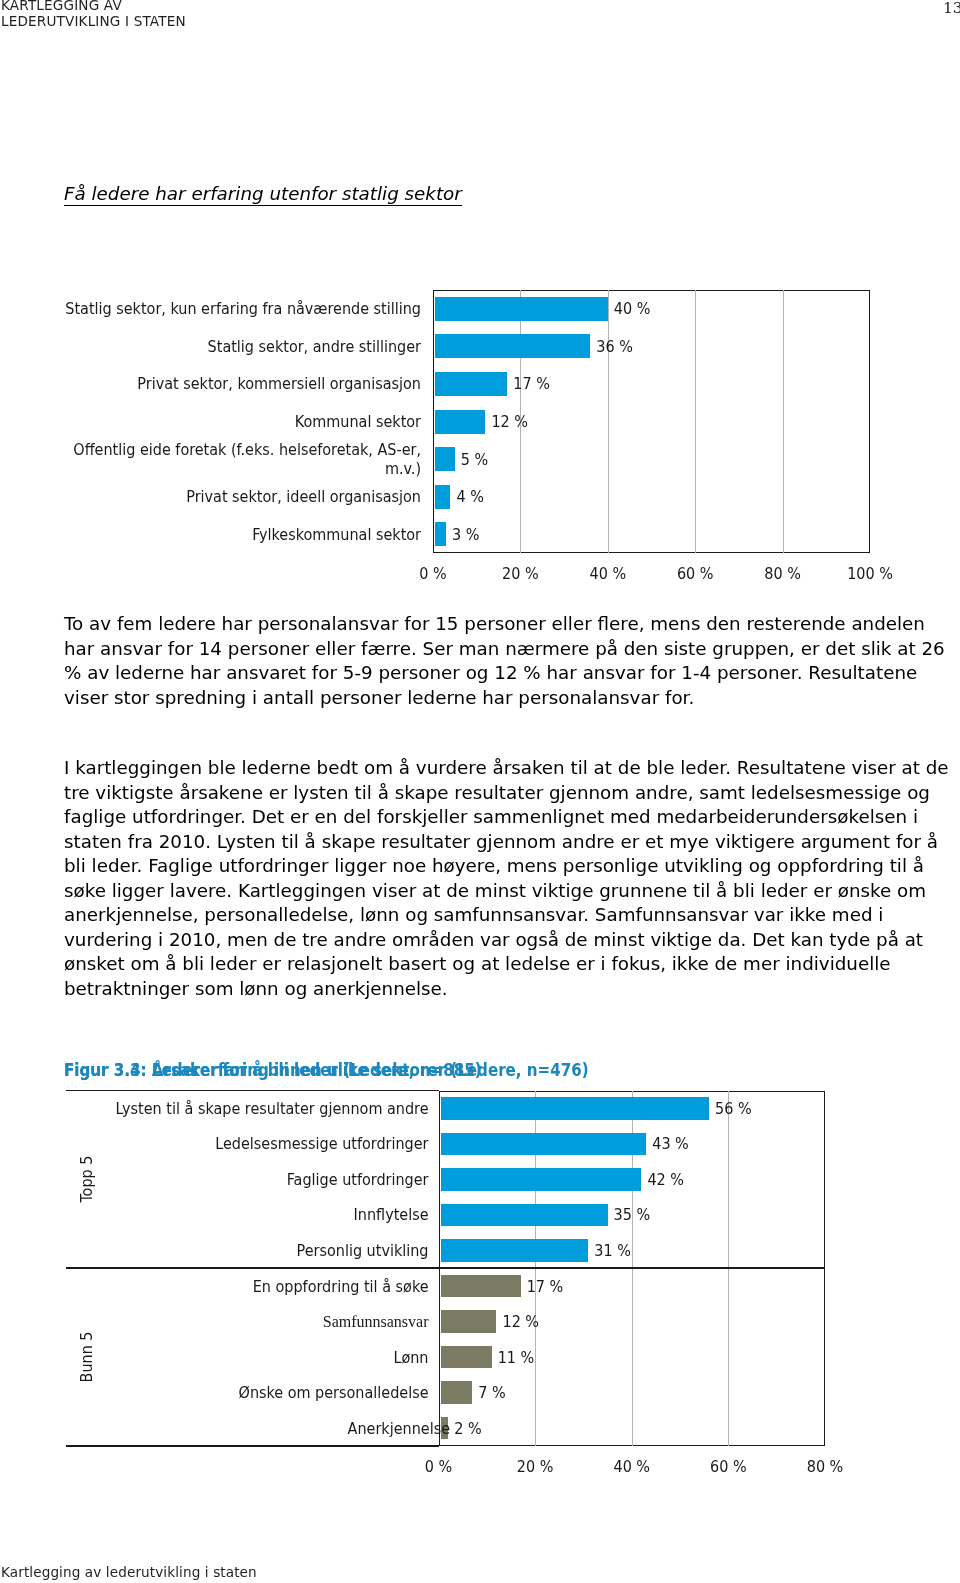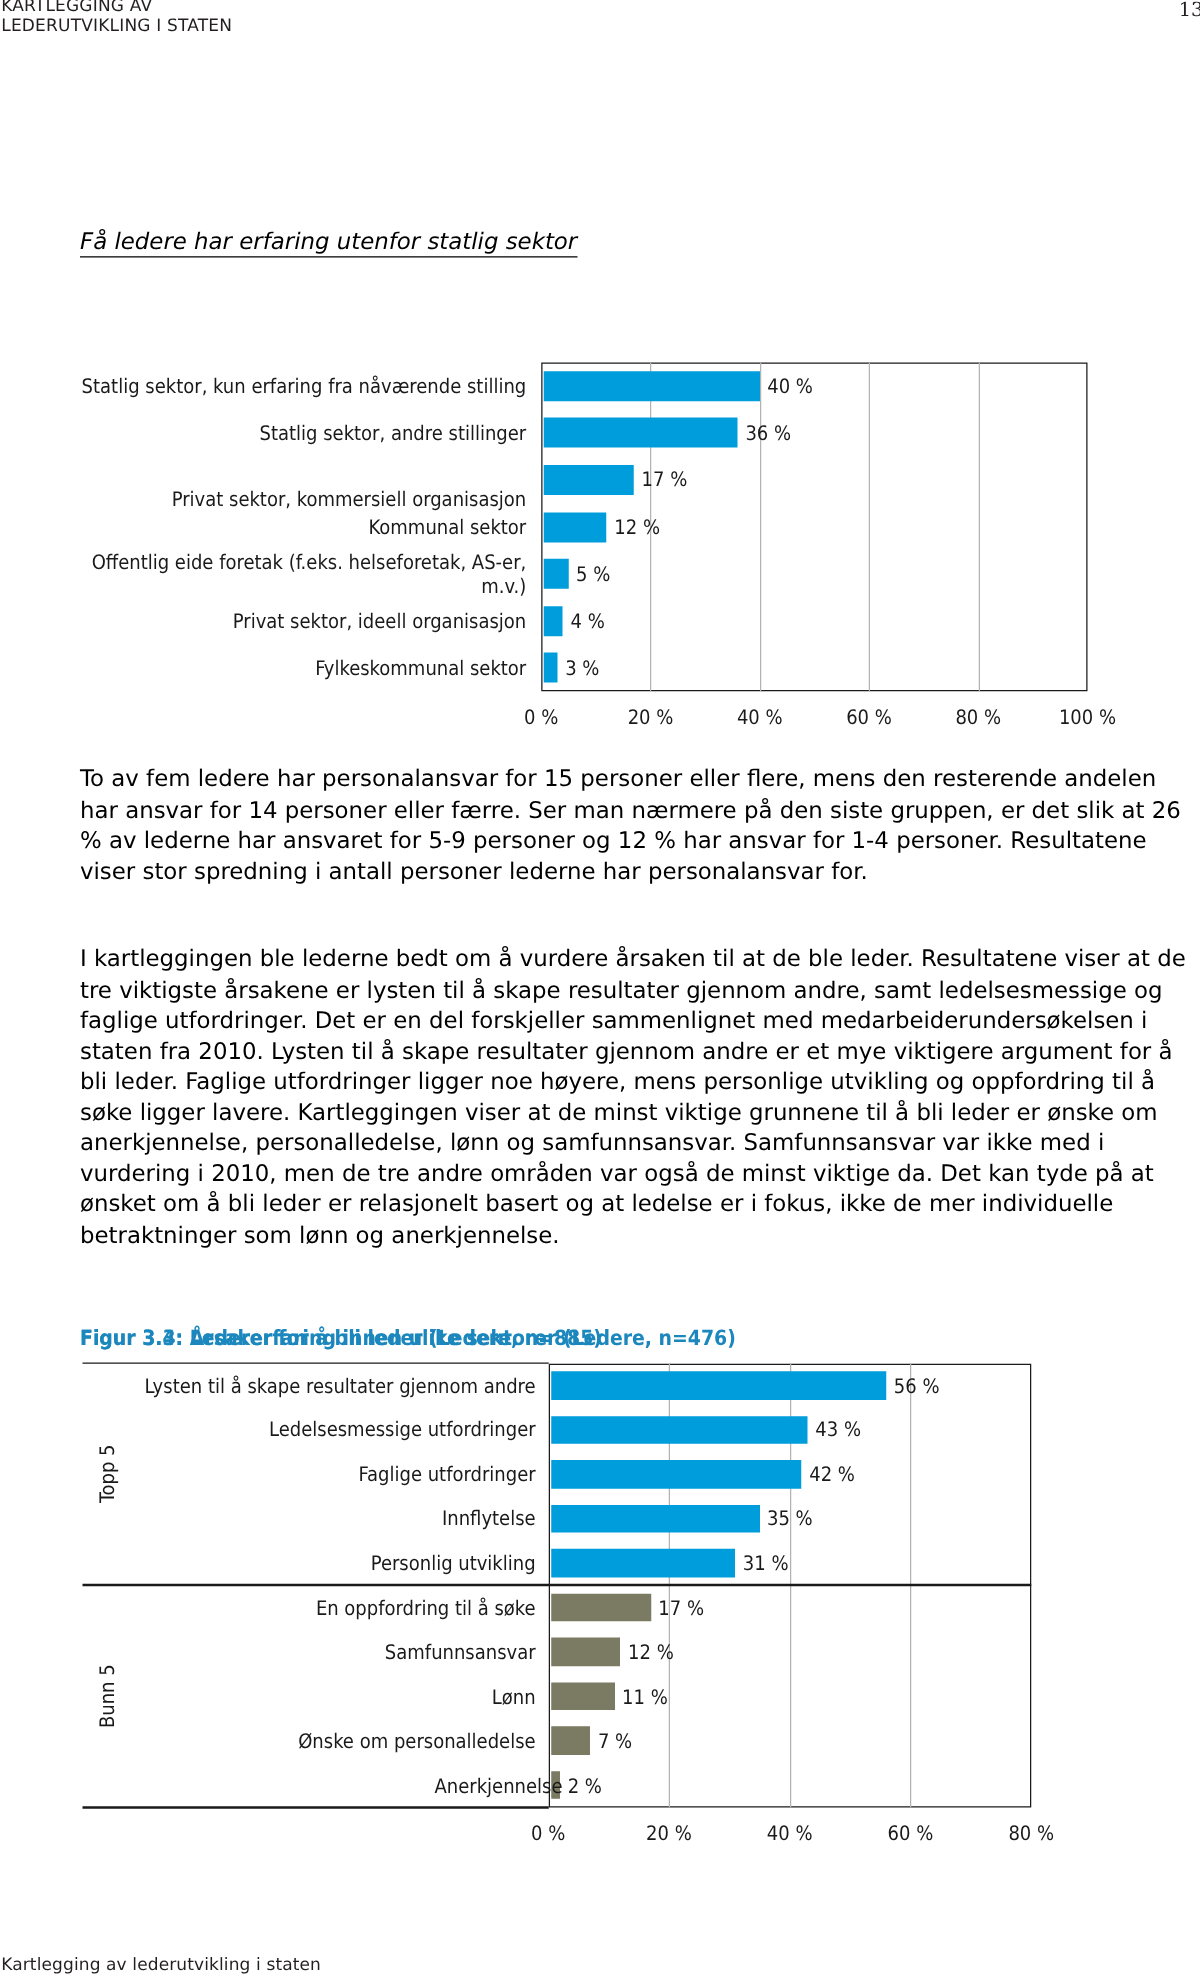--- a/index.html
+++ b/index.html
@@ -78,21 +78,21 @@
 <div class="cat-label" style="right: 539px; top: 299.286px; line-height: 19px;">
     <span style="display:block">Statlig sektor, kun erfaring fra nåværende stilling</span>
   </div>
 <div class="bar" style="left: 435px; top: 334.357px; width: 155.32px; height: 24px; background: rgb(0, 157, 220);"></div>
 <div class="val-label" style="left: 596.32px; top: 336.857px; line-height: 19px;">36 %</div>
 <div class="cat-label" style="right: 539px; top: 336.857px; line-height: 19px;">
     <span style="display:block">Statlig sektor, andre stillinger</span>
   </div>
 <div class="bar" style="left: 435px; top: 371.929px; width: 72.29px; height: 24px; background: rgb(0, 157, 220);"></div>
 <div class="val-label" style="left: 513.29px; top: 374.429px; line-height: 19px;">17 %</div>
-<div class="cat-label" style="right: 539px; top: 374.429px; line-height: 19px; margin-top: 16px;">
+<div class="cat-label" style="right: 539px; top: 374.429px; line-height: 19px;">
     <span style="display:block">Privat sektor, kommersiell organisasjon</span>
   </div>
 <div class="bar" style="left: 435px; top: 409.5px; width: 50.44px; height: 24px; background: rgb(0, 157, 220);"></div>
 <div class="val-label" style="left: 491.44px; top: 412px; line-height: 19px;">12 %</div>
 <div class="cat-label" style="right: 539px; top: 412px; line-height: 19px;">
     <span style="display:block">Kommunal sektor</span>
   </div>
 <div class="bar" style="left: 435px; top: 447.071px; width: 19.85px; height: 24px; background: rgb(0, 157, 220);"></div>
 <div class="val-label" style="left: 460.85px; top: 449.571px; line-height: 19px;">5 %</div>
 <div class="cat-label" style="right: 539px; top: 440.071px; line-height: 19px;">
@@ -144,21 +144,21 @@
 <div class="cat-label" style="right: 531.5px; top: 1240.97px; line-height: 19px;">
     <span style="display:block">Personlig utvikling</span>
   </div>
 <div class="bar" style="left: 440.5px; top: 1274.78px; width: 80.1312px; height: 22.5px; background: rgb(123, 122, 99);"></div>
 <div class="val-label" style="left: 526.631px; top: 1276.53px; line-height: 19px;">17 %</div>
 <div class="cat-label" style="right: 531.5px; top: 1276.53px; line-height: 19px;">
     <span style="display:block">En oppfordring til å søke</span>
   </div>
 <div class="bar" style="left: 440.5px; top: 1310.33px; width: 55.975px; height: 22.5px; background: rgb(123, 122, 99);"></div>
 <div class="val-label" style="left: 502.475px; top: 1312.08px; line-height: 19px;">12 %</div>
-<div class="cat-label" style="right: 531.5px; top: 1312.08px; line-height: 19px;">
+<div class="cat-label" style="right: 531.5px; top: 1312.08px; line-height: 19px; font-family: Liberation Serif, serif;">
     <span style="display:block">Samfunnsansvar</span>
   </div>
 <div class="bar" style="left: 440.5px; top: 1345.88px; width: 51.1437px; height: 22.5px; background: rgb(123, 122, 99);"></div>
 <div class="val-label" style="left: 497.644px; top: 1347.62px; line-height: 19px;">11 %</div>
 <div class="cat-label" style="right: 531.5px; top: 1347.62px; line-height: 19px;">
     <span style="display:block">Lønn</span>
   </div>
 <div class="bar" style="left: 440.5px; top: 1381.42px; width: 31.8188px; height: 22.5px; background: rgb(123, 122, 99);"></div>
 <div class="val-label" style="left: 478.319px; top: 1383.17px; line-height: 19px;">7 %</div>
 <div class="cat-label" style="right: 531.5px; top: 1383.17px; line-height: 19px;">

